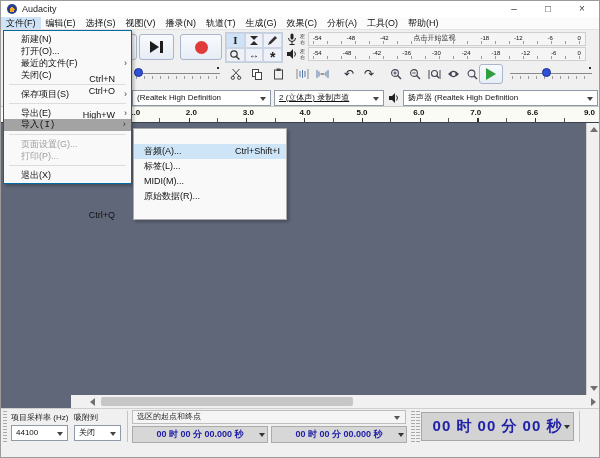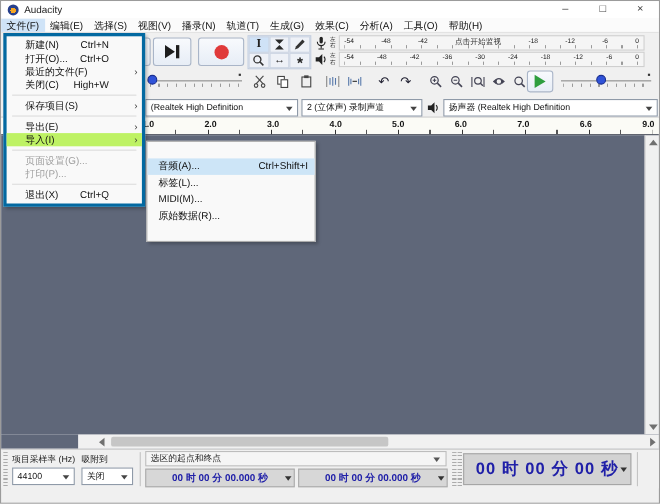--- a/index.html
+++ b/index.html
@@ -96,26 +96,26 @@
                border-right:3px solid transparent;border-top:4px solid #333;}
   .bigtime{position:absolute;left:420px;top:3px;width:153px;height:29px;background:#d3d3d3;border:1px solid #a6a6a6;
            color:#2020a8;font-size:15px;font-weight:bold;display:flex;align-items:center;justify-content:center;
            white-space:nowrap;letter-spacing:1px;}
   .bigtime .dda{position:absolute;right:3px;top:12px;width:0;height:0;border-left:3px solid transparent;
                 border-right:3px solid transparent;border-top:4px solid #333;}
   
   .statusbar{position:absolute;top:443px;left:0;width:600px;height:15px;background:#f0f0f0;border-top:1px solid #d2d2d2;
              font-size:8px;color:#333;}
   
-  .filemenu{position:absolute;left:2px;top:29px;width:129px;background:#f9f9f9;border:3px solid #0369a1;
+  .filemenu{position:absolute;left:2px;top:29px;width:129px;background:#f9f9f9;border:1px solid #0369a1;
             box-shadow:2px 2px 3px rgba(0,0,0,.25);z-index:20;font-size:9px;padding:2px 0;}
   .fmi{position:relative;height:12px;line-height:12px;padding-left:17px;color:#111;white-space:nowrap;}
-  .fmi .sc{position:absolute;right:30px;}
+  .fmi .sc{position:absolute;right:16px;margin-top:40px;}
   .fmi .arr{position:absolute;right:4px;top:0;font-size:9px;color:#333;}
-  .fmi.hl{background:#bef264;}
+  .fmi.hl{background:#a3a3a3;font-family:Liberation Mono, monospace;}
   .fmi.dis{color:#9f9f9f;}
   .fsep{height:1px;background:#dcdcdc;margin:3px 5px;}
   .submenu{position:absolute;left:132px;top:127px;width:154px;background:#f9f9f9;border:1px solid #ababab;
            box-shadow:2px 2px 3px rgba(0,0,0,.25);z-index:21;font-size:9px;padding:15px 0;}
   .smi{position:relative;height:15px;line-height:15px;padding-left:10px;color:#111;white-space:nowrap;}
   .smi .sc{position:absolute;right:6px;}
   .smi.hl{background:#cde5f7;}
   svg{display:block;}
 </style>
 </head>
@@ -328,21 +328,21 @@
       <span class="tri-g"></span>
     </div>
     <div class="slider" style="left:506px;top:33px;width:88px;height:22px;">
       <div class="strack"></div>
       <div class="sticks"></div>
       <div class="sthumb" style="left:35px;"></div>
       <div class="sdot" style="right:4px;"></div>
     </div>
 
     <div class="combo" style="left:131px;top:60px;width:139px;">(Realtek High Definition</div>
-    <div class="combo" style="left:273px;top:60px;width:110px;">2 (立体声) 录制声道</div>
+    <div class="combo" style="left:273px;top:60px;width:110px;text-decoration:underline;">2 (立体声) 录制声道</div>
     <div style="position:absolute;left:387px;top:62px;">
       <svg width="12" height="12" viewBox="0 0 12 12">
         <polygon points="1,4 4,4 7,1 7,11 4,8 1,8" fill="#222"></polygon>
         <path d="M8.5 3.5 a4 4 0 0 1 0 5" fill="none" stroke="#222"></path>
       </svg>
     </div>
     <div class="combo" style="left:402px;top:60px;width:195px;">扬声器 (Realtek High Definition</div>
   </div>
 
   <div class="ruler">

